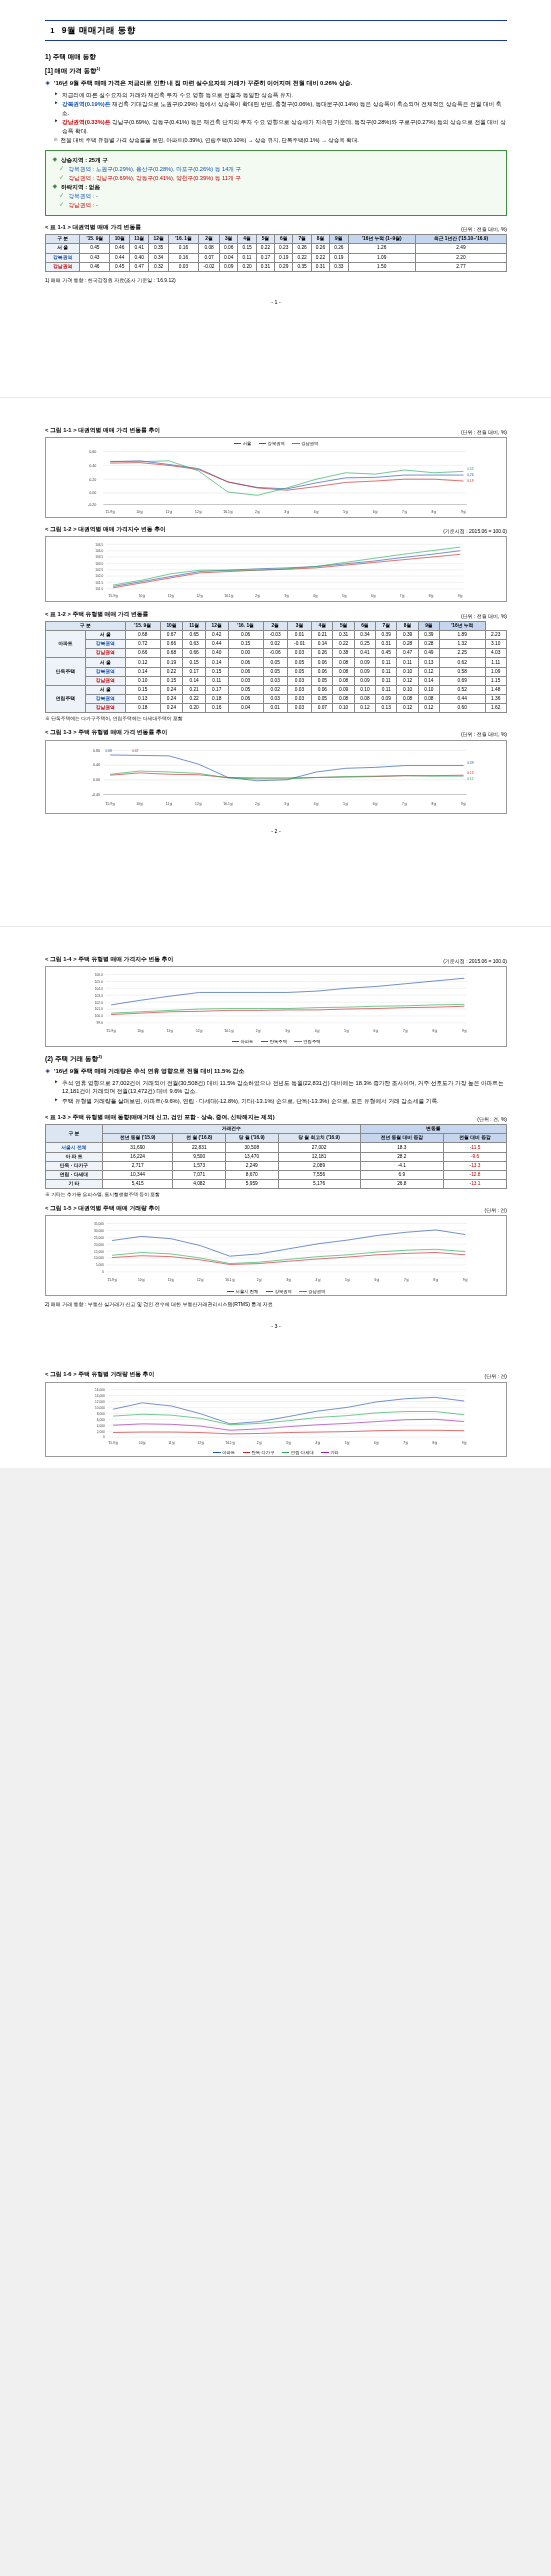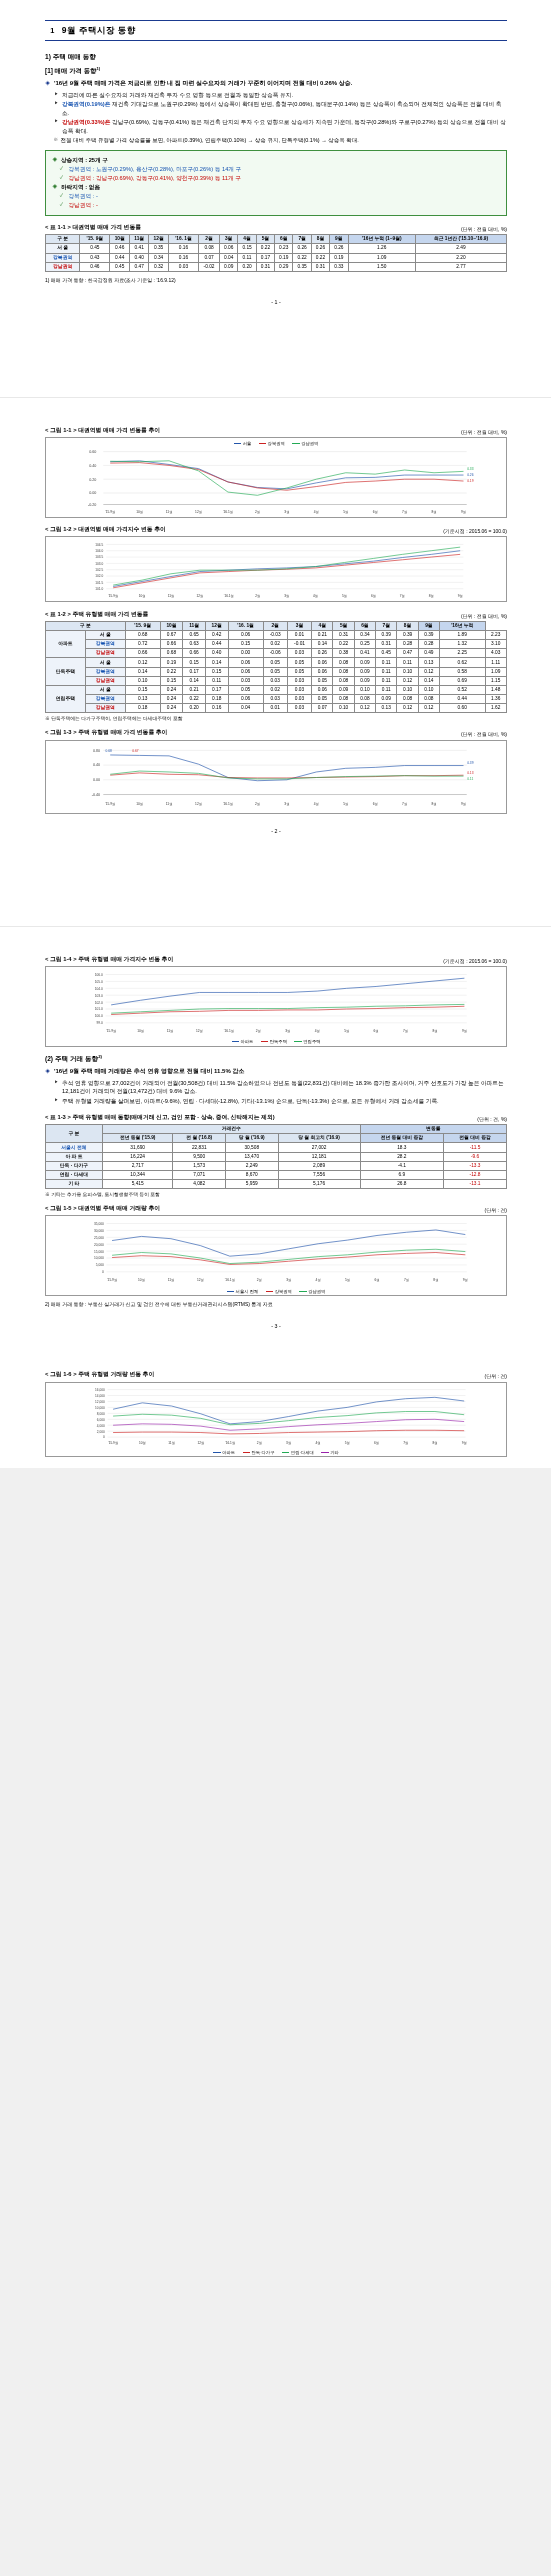--- a/index.html
+++ b/index.html
@@ -115,21 +115,21 @@
   .spacer-lg { height: 80px; }
   .spacer-md { height: 32px; }
 </style>
 </head>
 <body>
 
 <div class="page">
 
   <div class="doc-title-bar">
     <span class="doc-title-num">1</span>
-    <span class="doc-title-text">9월 주택시장 동향</span>
+    <span class="doc-title-text">9월 매매거래 동향</span>
   </div>
 
   <h2 class="sec">1) 주택 매매 동향</h2>
   <h3 class="sub">
     <span>[1] 매매 가격 동향</span><span class="sup">1)</span>
   </h3>
 
   <ul class="lv1">
     <li>
       <span class="b">'16년 9월 주택 매매 가격은 저금리로 인한 내 집 마련 실수요자의 거래가 꾸준히 이어지며 전월 대비 0.26% 상승.</span>

